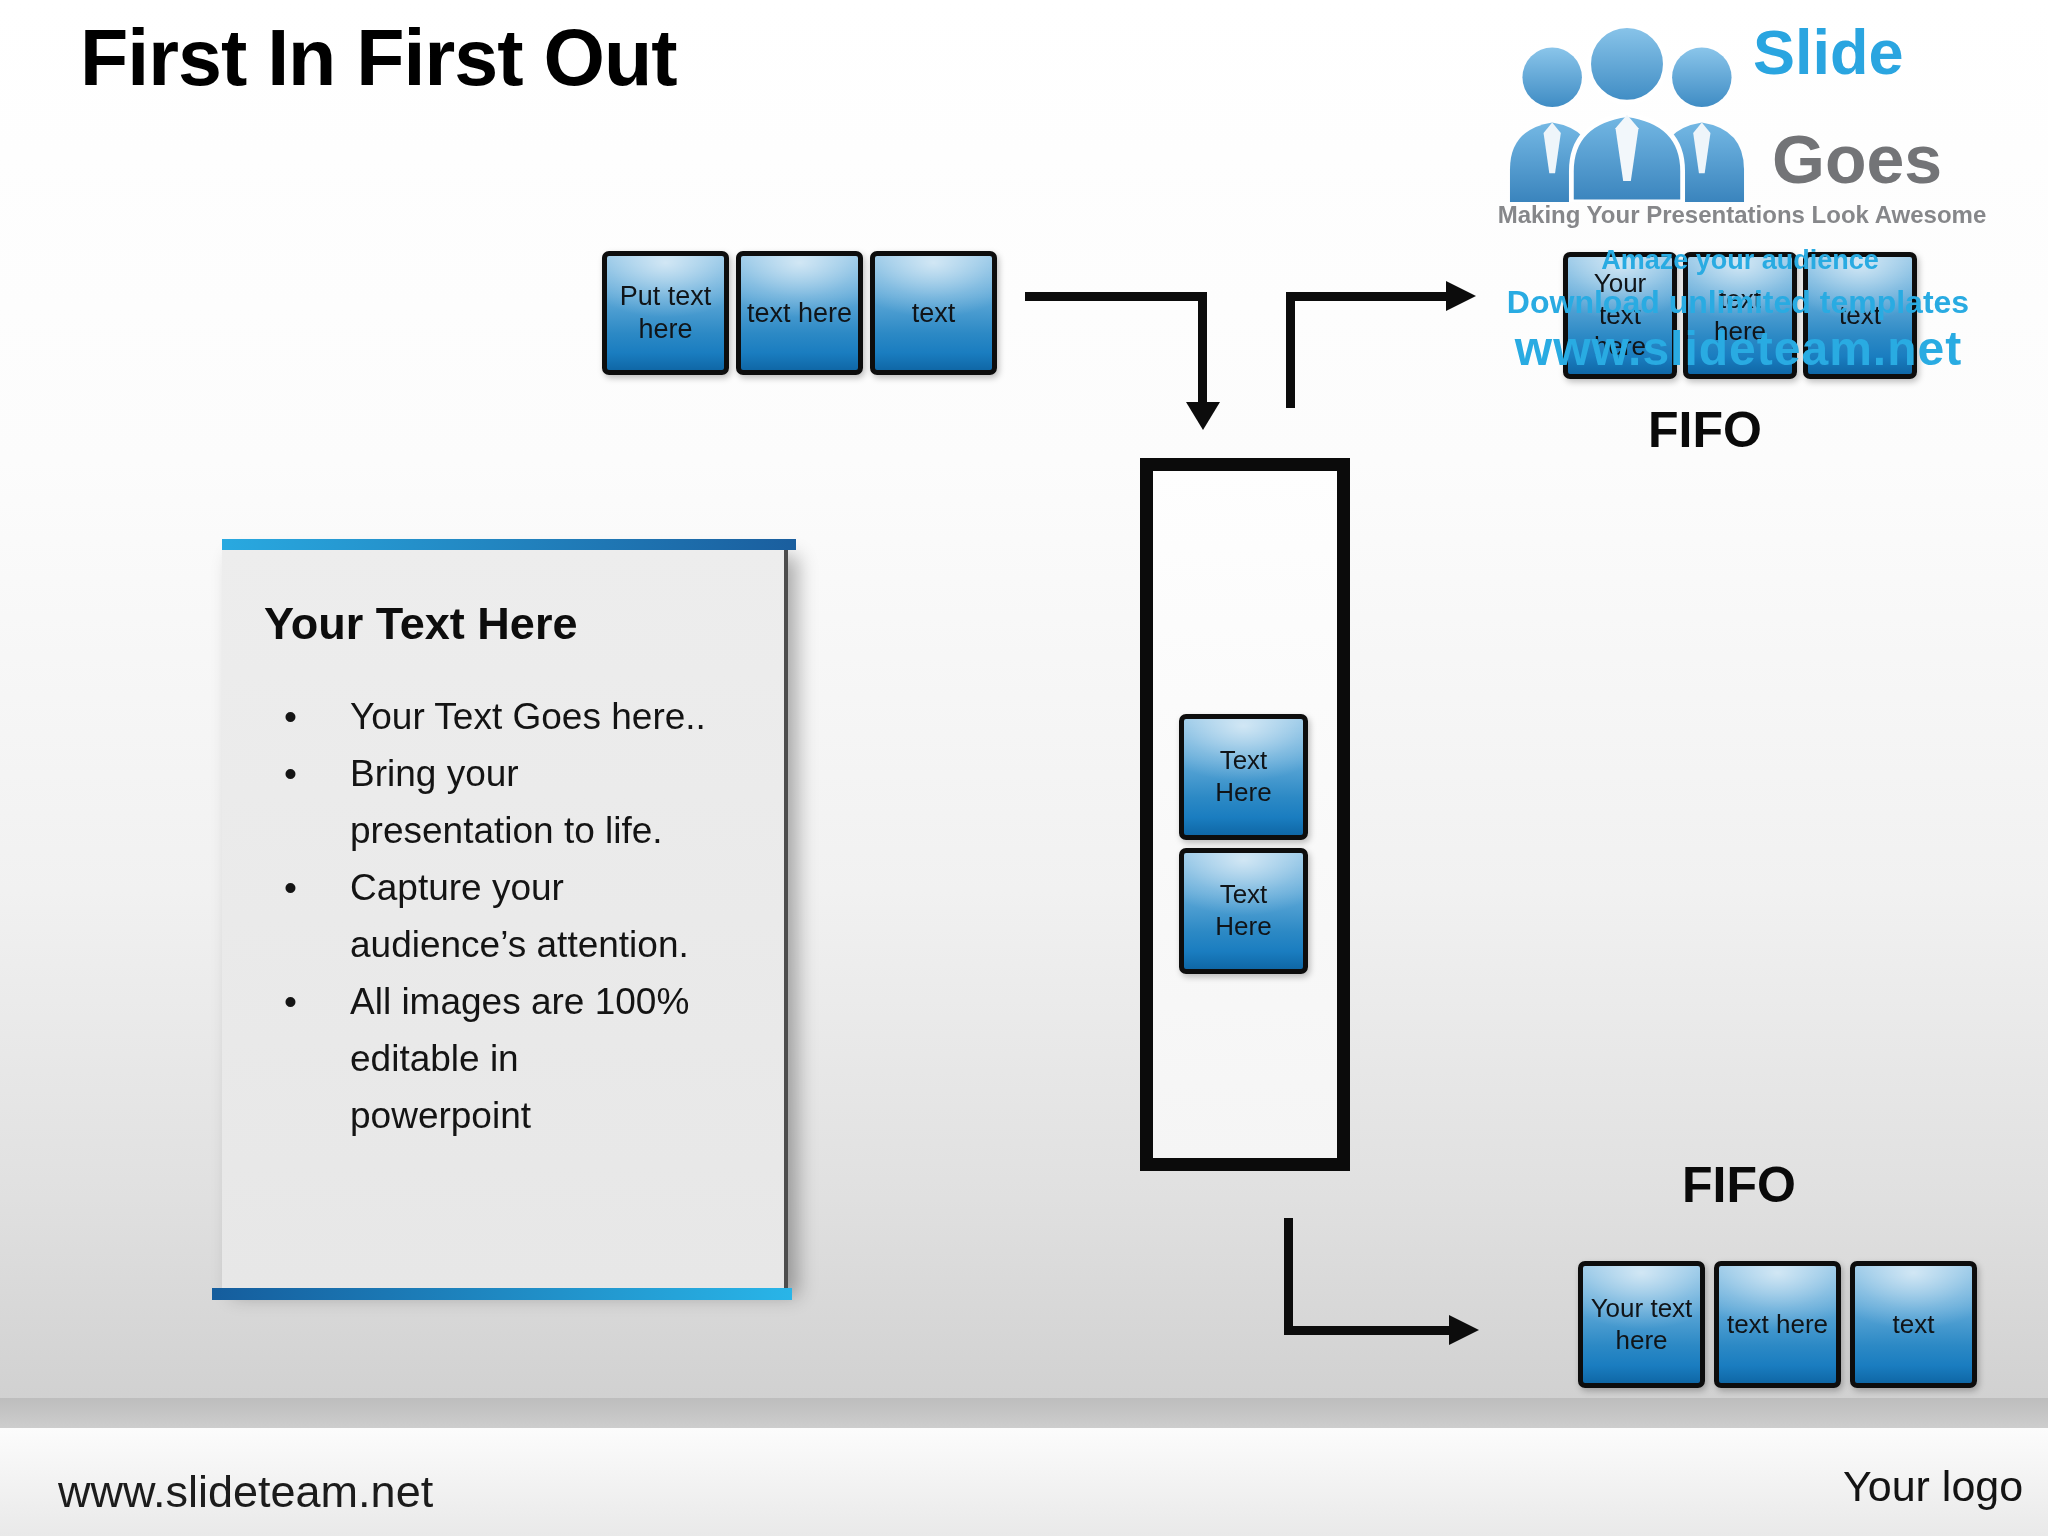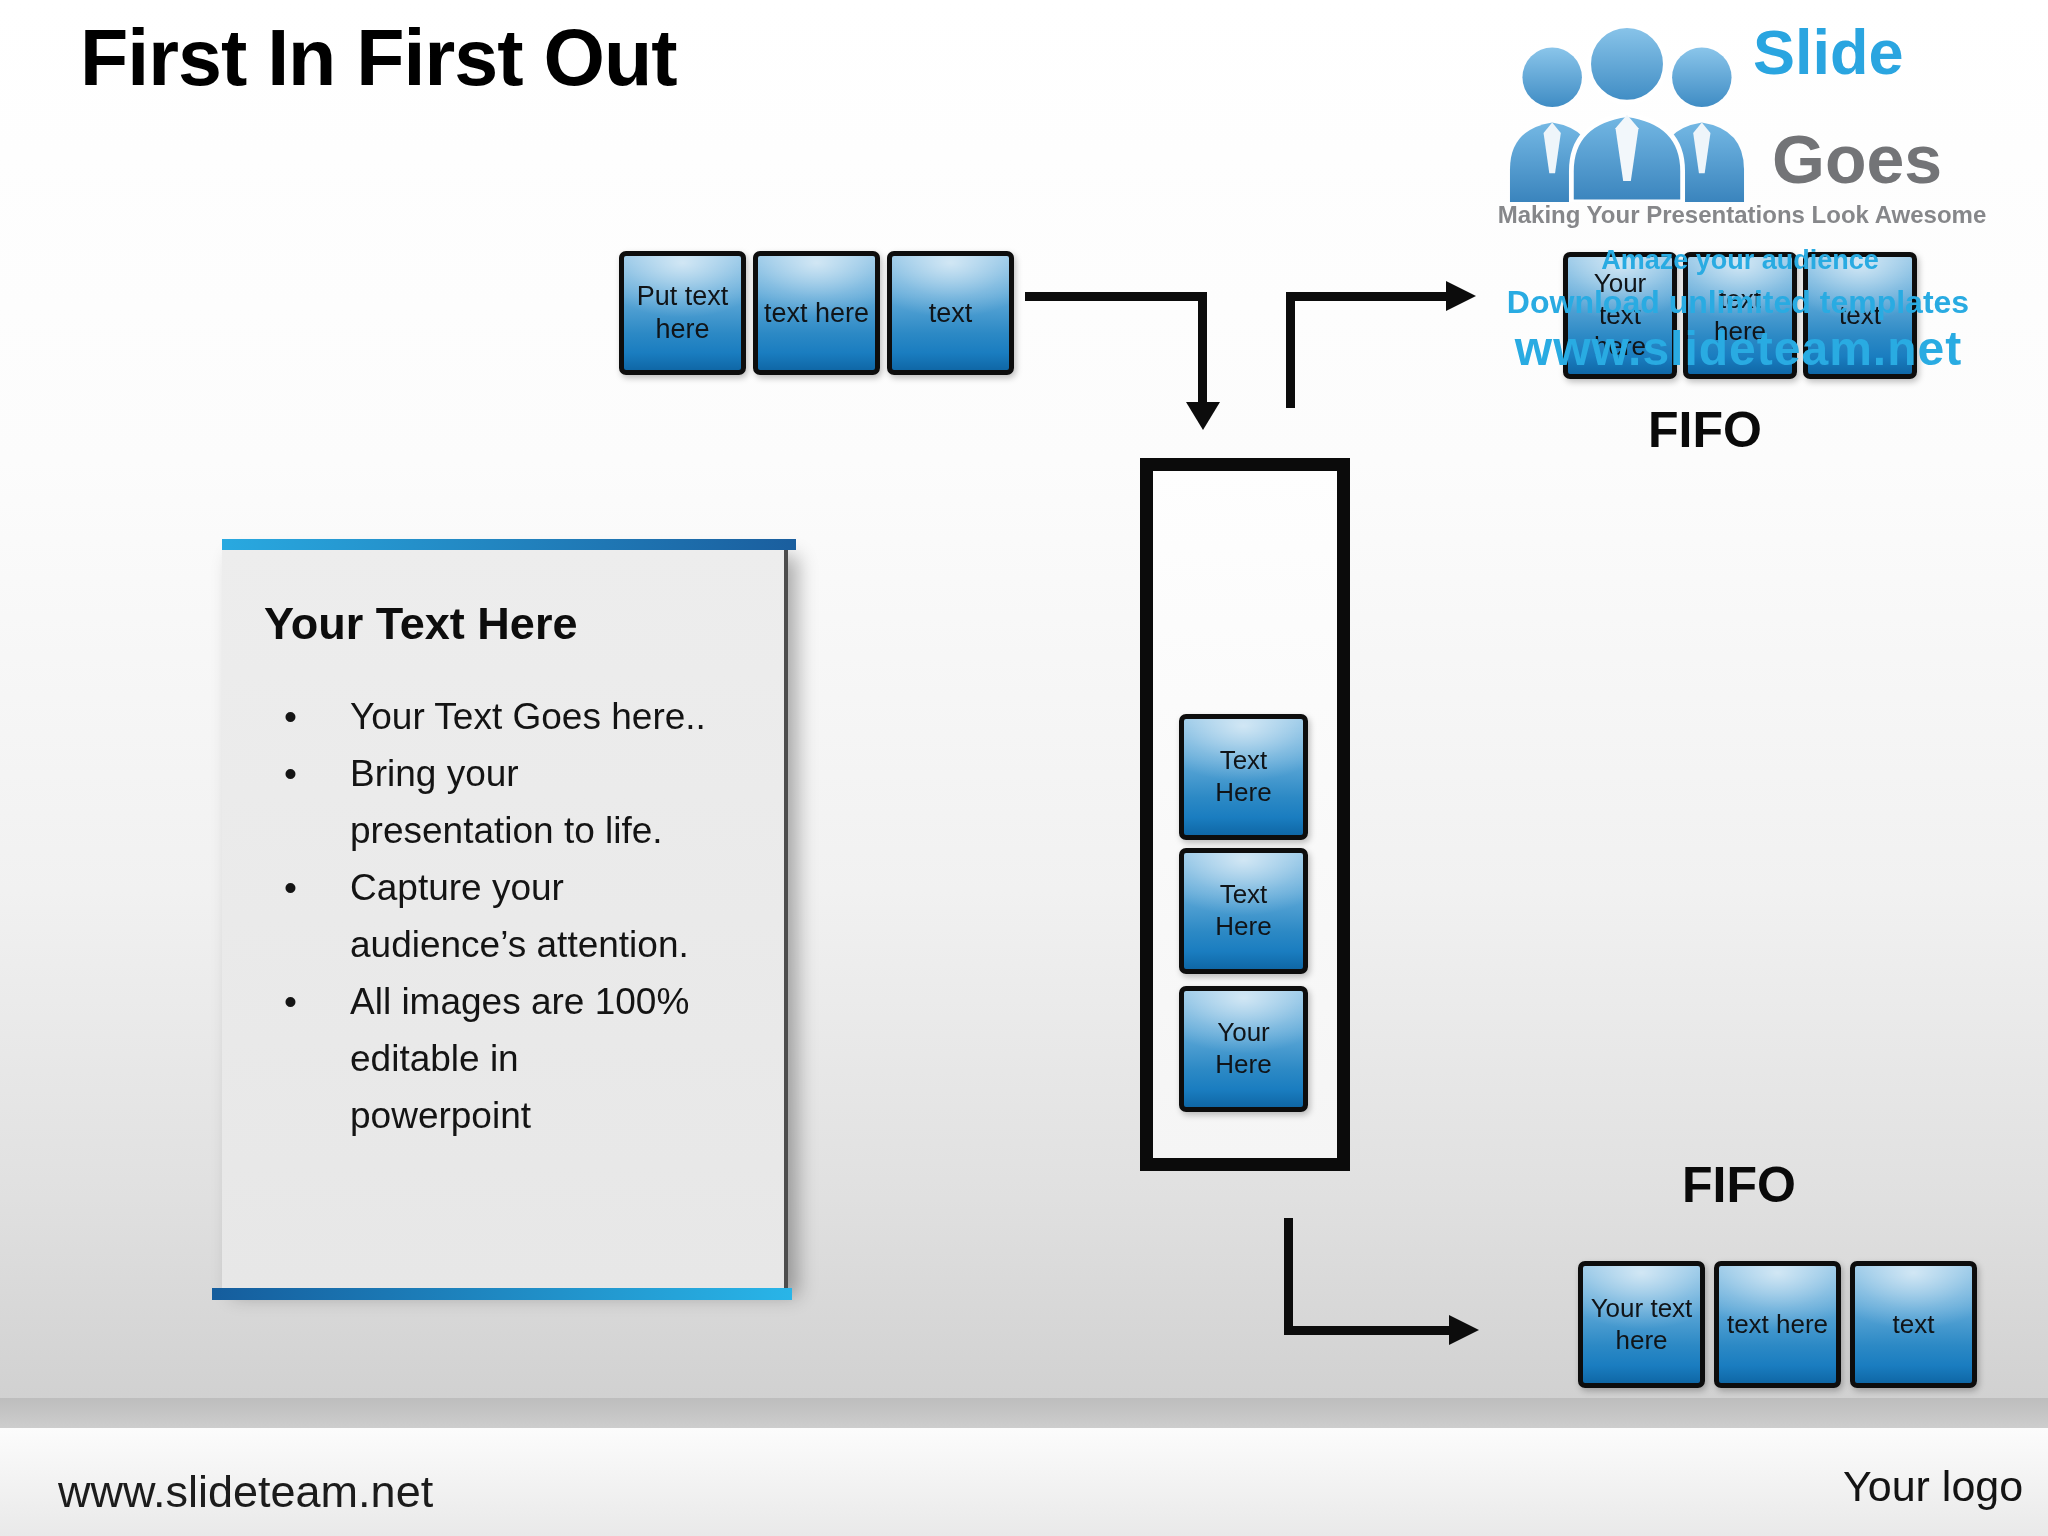--- a/index.html
+++ b/index.html
@@ -34,21 +34,21 @@
   .blue-box{
     border:5px solid #0d0d0d;border-radius:7px;box-sizing:border-box;
     background:
       radial-gradient(130% 80% at 50% 6%,rgba(255,255,255,0.62) 0%,rgba(255,255,255,0.18) 38%,rgba(255,255,255,0) 60%),
       linear-gradient(180deg,#8fc4e6 0%,#5fa9d8 35%,#2c89c5 68%,#1a7dc0 85%,#0f67a6 100%);
     box-shadow:2px 3px 6px rgba(0,0,0,0.25);
     color:#101418;display:flex;align-items:center;justify-content:center;
     text-align:center;font-size:27px;line-height:1.22;padding:4px;
   }
   .box-row{display:flex;z-index:5;}
-  .row-queue{left:619px;top:251px;gap:7px;}
+  .row-queue{left:602px;top:251px;gap:7px;}
   .row-queue .blue-box{width:127px;height:124px;}
   .row-lifo{left:1563px;top:252px;gap:6px;}
   .row-lifo .blue-box{width:114px;height:127px;font-size:26px;}
   .row-fifo{left:1578px;top:1261px;gap:9px;}
   .row-fifo .blue-box{width:127px;height:127px;font-size:26px;}
 
   
   .stack-container{
     left:1140px;top:458px;width:210px;height:713px;box-sizing:border-box;
     border:13px solid #0b0b0b;
@@ -165,21 +165,20 @@
   <div class="abs section-label lifo-label">FIFO</div>
   <div class="abs box-row row-lifo">
     <div class="blue-box">Your text here</div>
     <div class="blue-box">text here</div>
     <div class="blue-box">text</div>
   </div>
 
   <div class="abs stack-container"></div>
   <div class="abs blue-box stack-box stack-box-1">Text Here</div>
   <div class="abs blue-box stack-box stack-box-2">Text Here</div>
-  <div class="abs blue-box stack-box stack-box-3">Your Here</div>
 
   <div class="abs bar a3v"></div>
   <div class="abs bar a3h"></div>
   <div class="abs a3head"></div>
 
   <div class="abs section-label fifo-label">FIFO</div>
   <div class="abs box-row row-fifo">
     <div class="blue-box">Your text here</div>
     <div class="blue-box">text here</div>
     <div class="blue-box">text</div>

